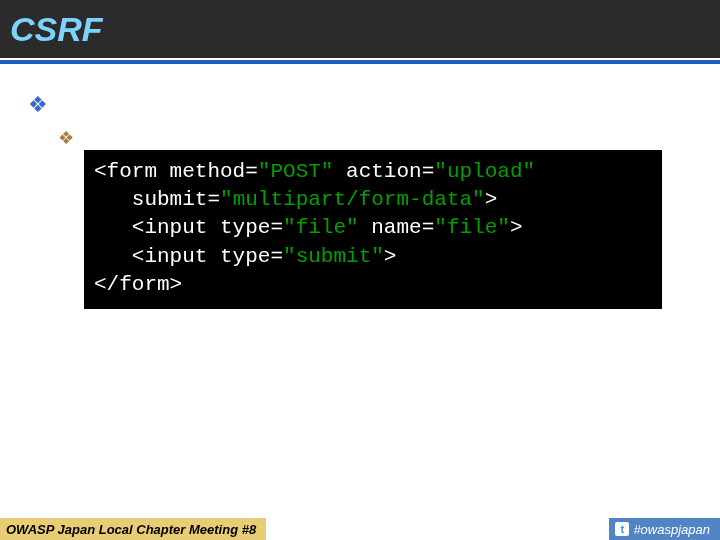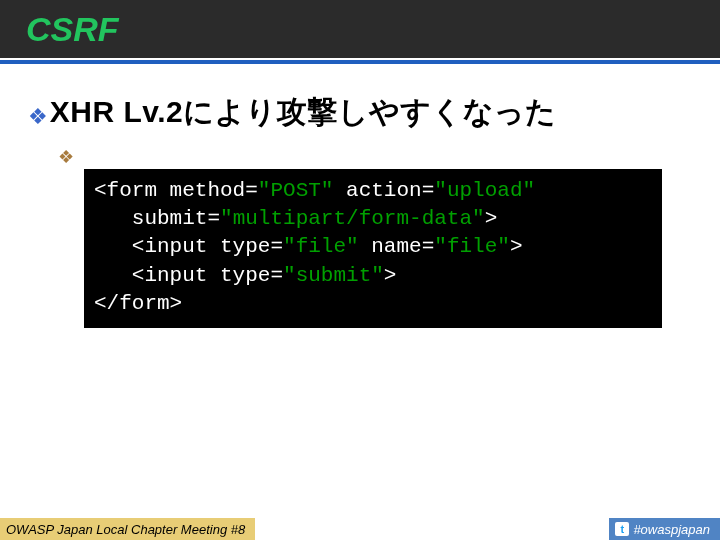--- a/index.html
+++ b/index.html
@@ -6,25 +6,25 @@
   body {
     width: 720px;
     height: 540px;
     background: #ffffff;
     font-family: "Meiryo", "Hiragino Kaku Gothic Pro", sans-serif;
     position: relative;
     overflow: hidden;
   }
   .header-bar {
     background: #2b2b2b;
-    color: #22c55e;
+    color: #7dd3fc;
     height: 58px;
     display: flex;
     align-items: center;
-    padding-left: 26px;
+    padding-left: 10px;
     font-size: 34px;
     font-weight: bold;
     font-style: italic;
     text-align: center;
   }
   .blue-line {
     height: 4px;
     background: #1f5fbf;
     margin-top: 2px;
   }
@@ -88,21 +88,21 @@
     font-size: 13px;
     font-style: italic;
   }
   .footer-left {
     background: #e8cd76;
     color: #000;
     padding: 2px 10px 2px 6px;
     height: 100%;
     display: flex;
     align-items: center;
-    font-weight: 400;
+    font-weight: 700;
   }
   .footer-right {
     margin-left: auto;
     background: #5084c4;
     color: #fff;
     padding: 2px 10px 2px 6px;
     height: 100%;
     display: flex;
     align-items: center;
     gap: 4px;
@@ -125,21 +125,20 @@
 <body>
 
 <div class="header-bar">
   <span>CSRF</span>
 </div>
 <div class="blue-line"></div>
 
 <div class="content">
   <div class="bullet-line">
     <span class="diamond">❖</span>
-    <span class="h1-text">XHR Lv.2により攻撃しやすくなった</span>
   </div>
 
   <div class="bullet-line h2-wrap">
     <span class="diamond-sub">❖</span>
   </div>
 
   <div class="code-block"><span>&lt;form method=</span><span class="kw-str">"POST"</span><span> action=</span><span class="kw-str">"upload"</span>
 <span>   submit=</span><span class="kw-str">"multipart/form-data"</span><span>&gt;</span>
 <span>   &lt;input type=</span><span class="kw-str">"file"</span><span> name=</span><span class="kw-str">"file"</span><span>&gt;</span>
 <span>   &lt;input type=</span><span class="kw-str">"submit"</span><span>&gt;</span>

